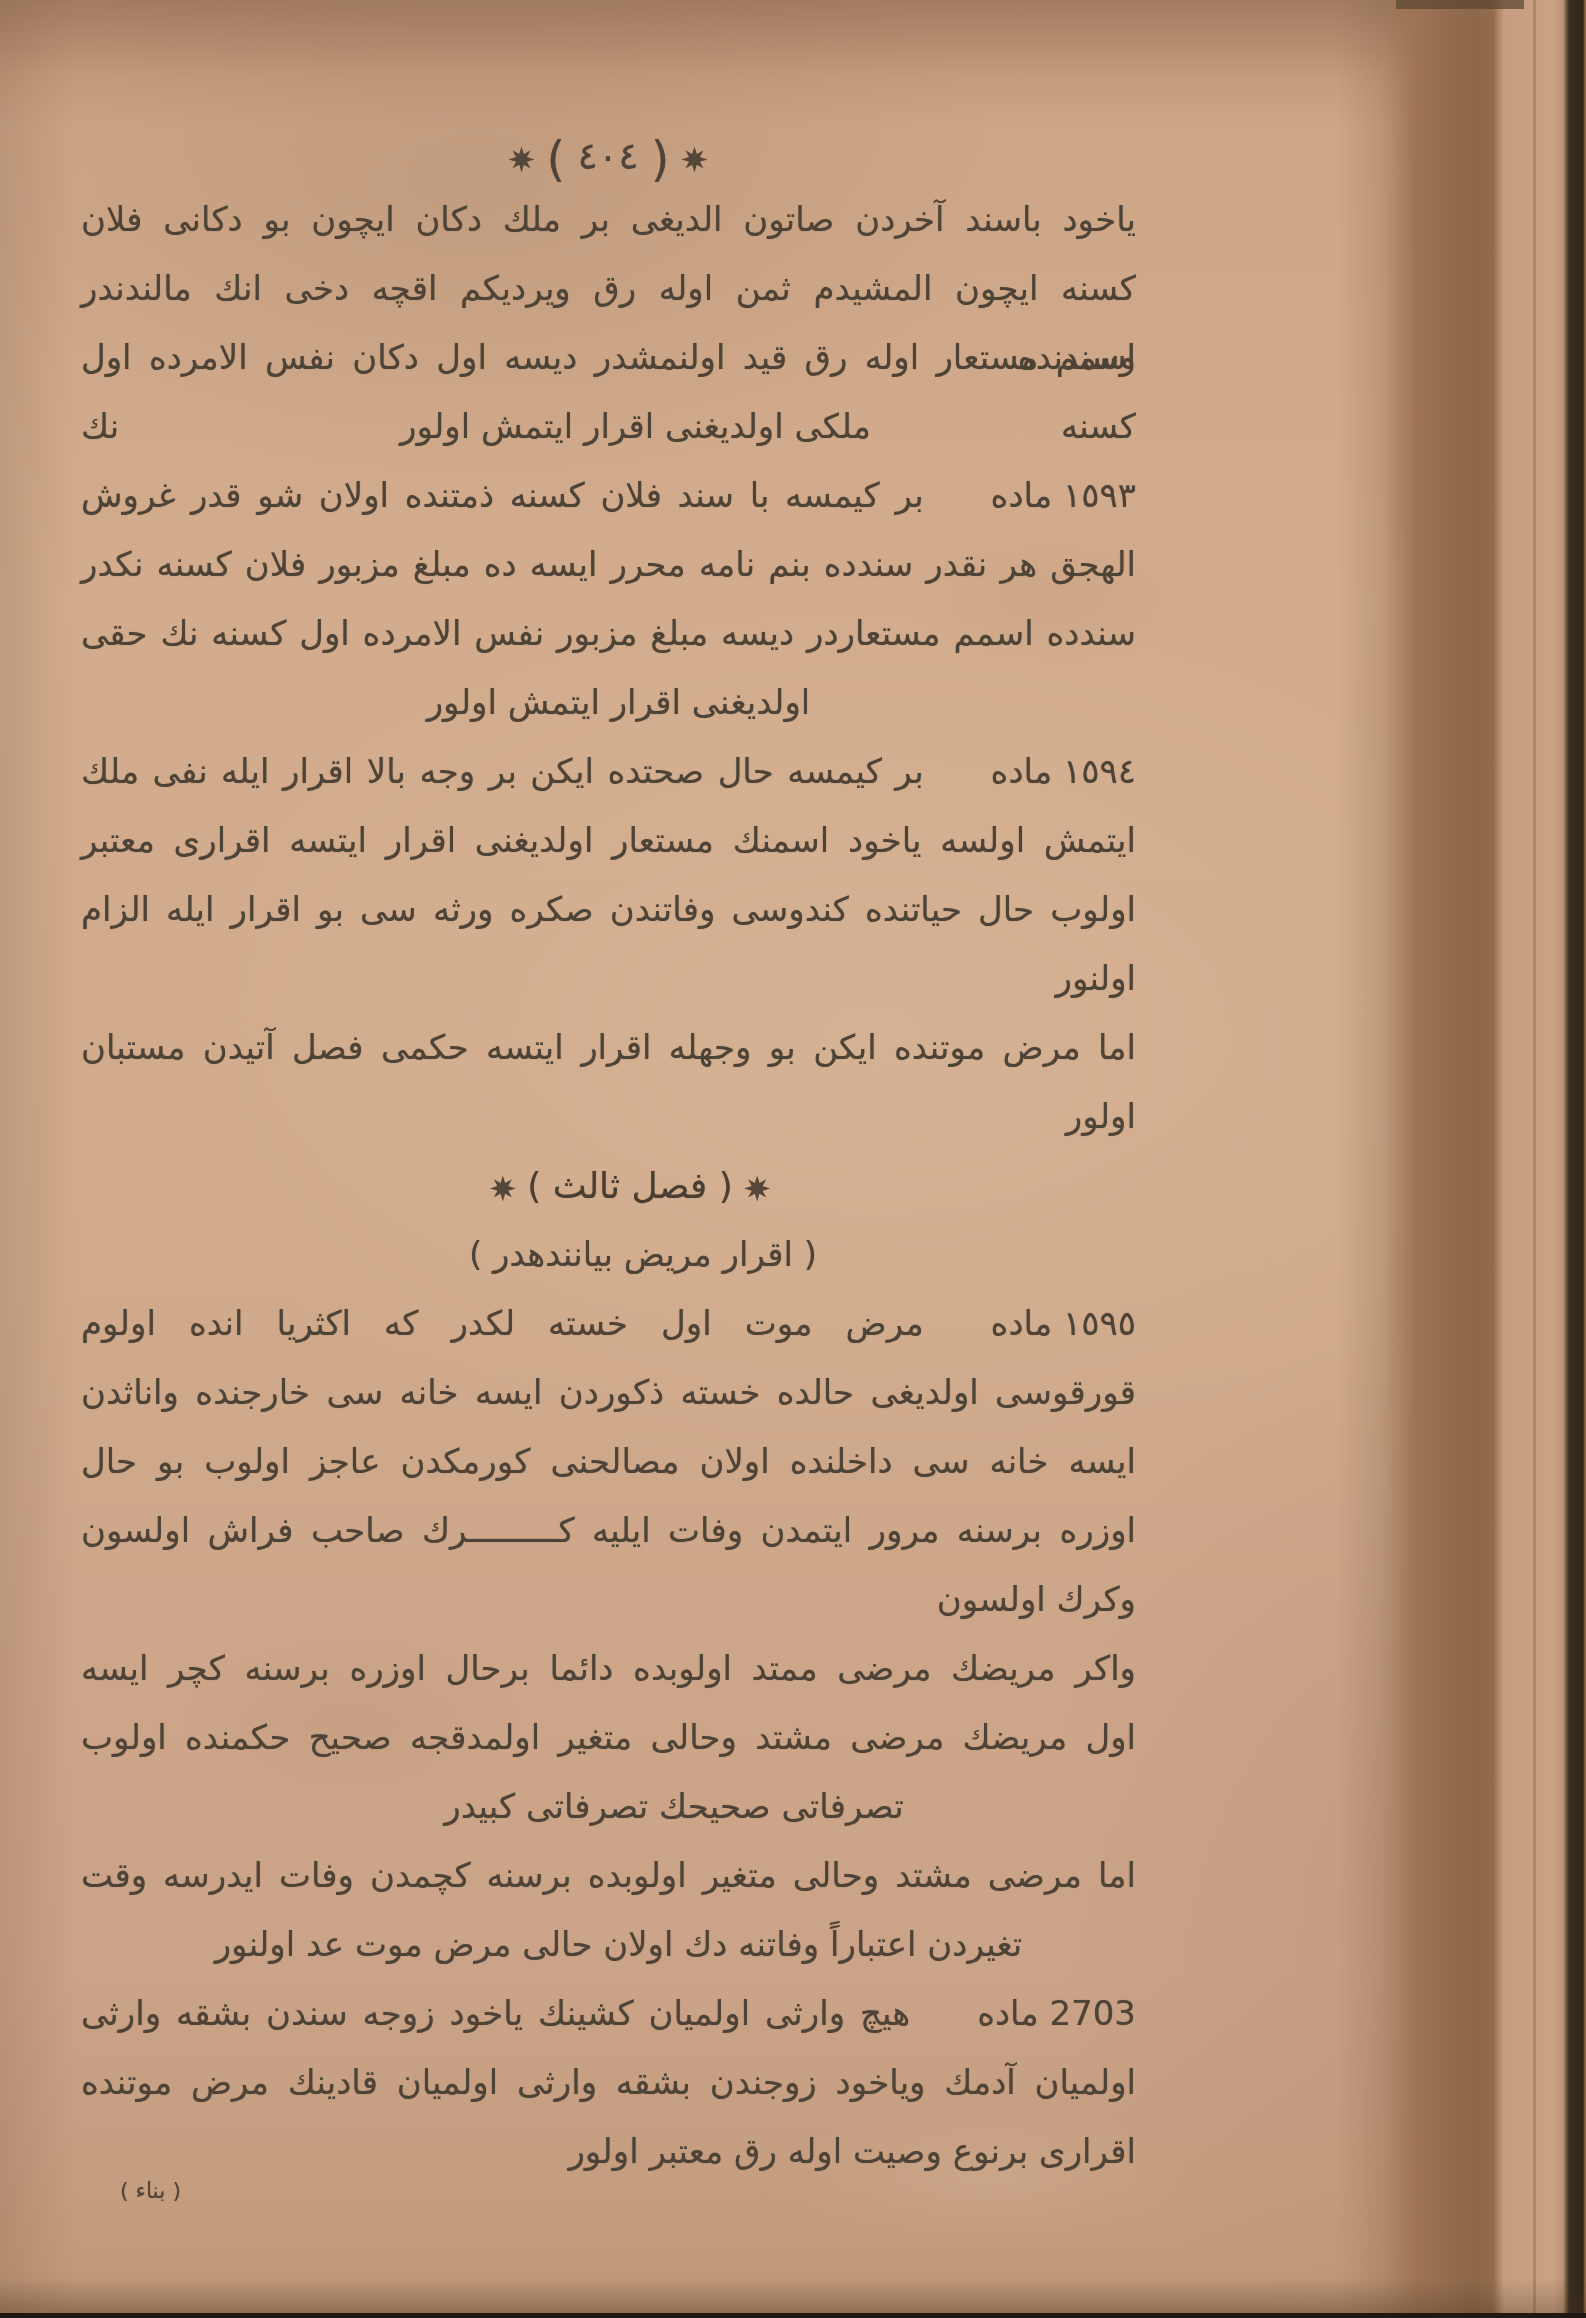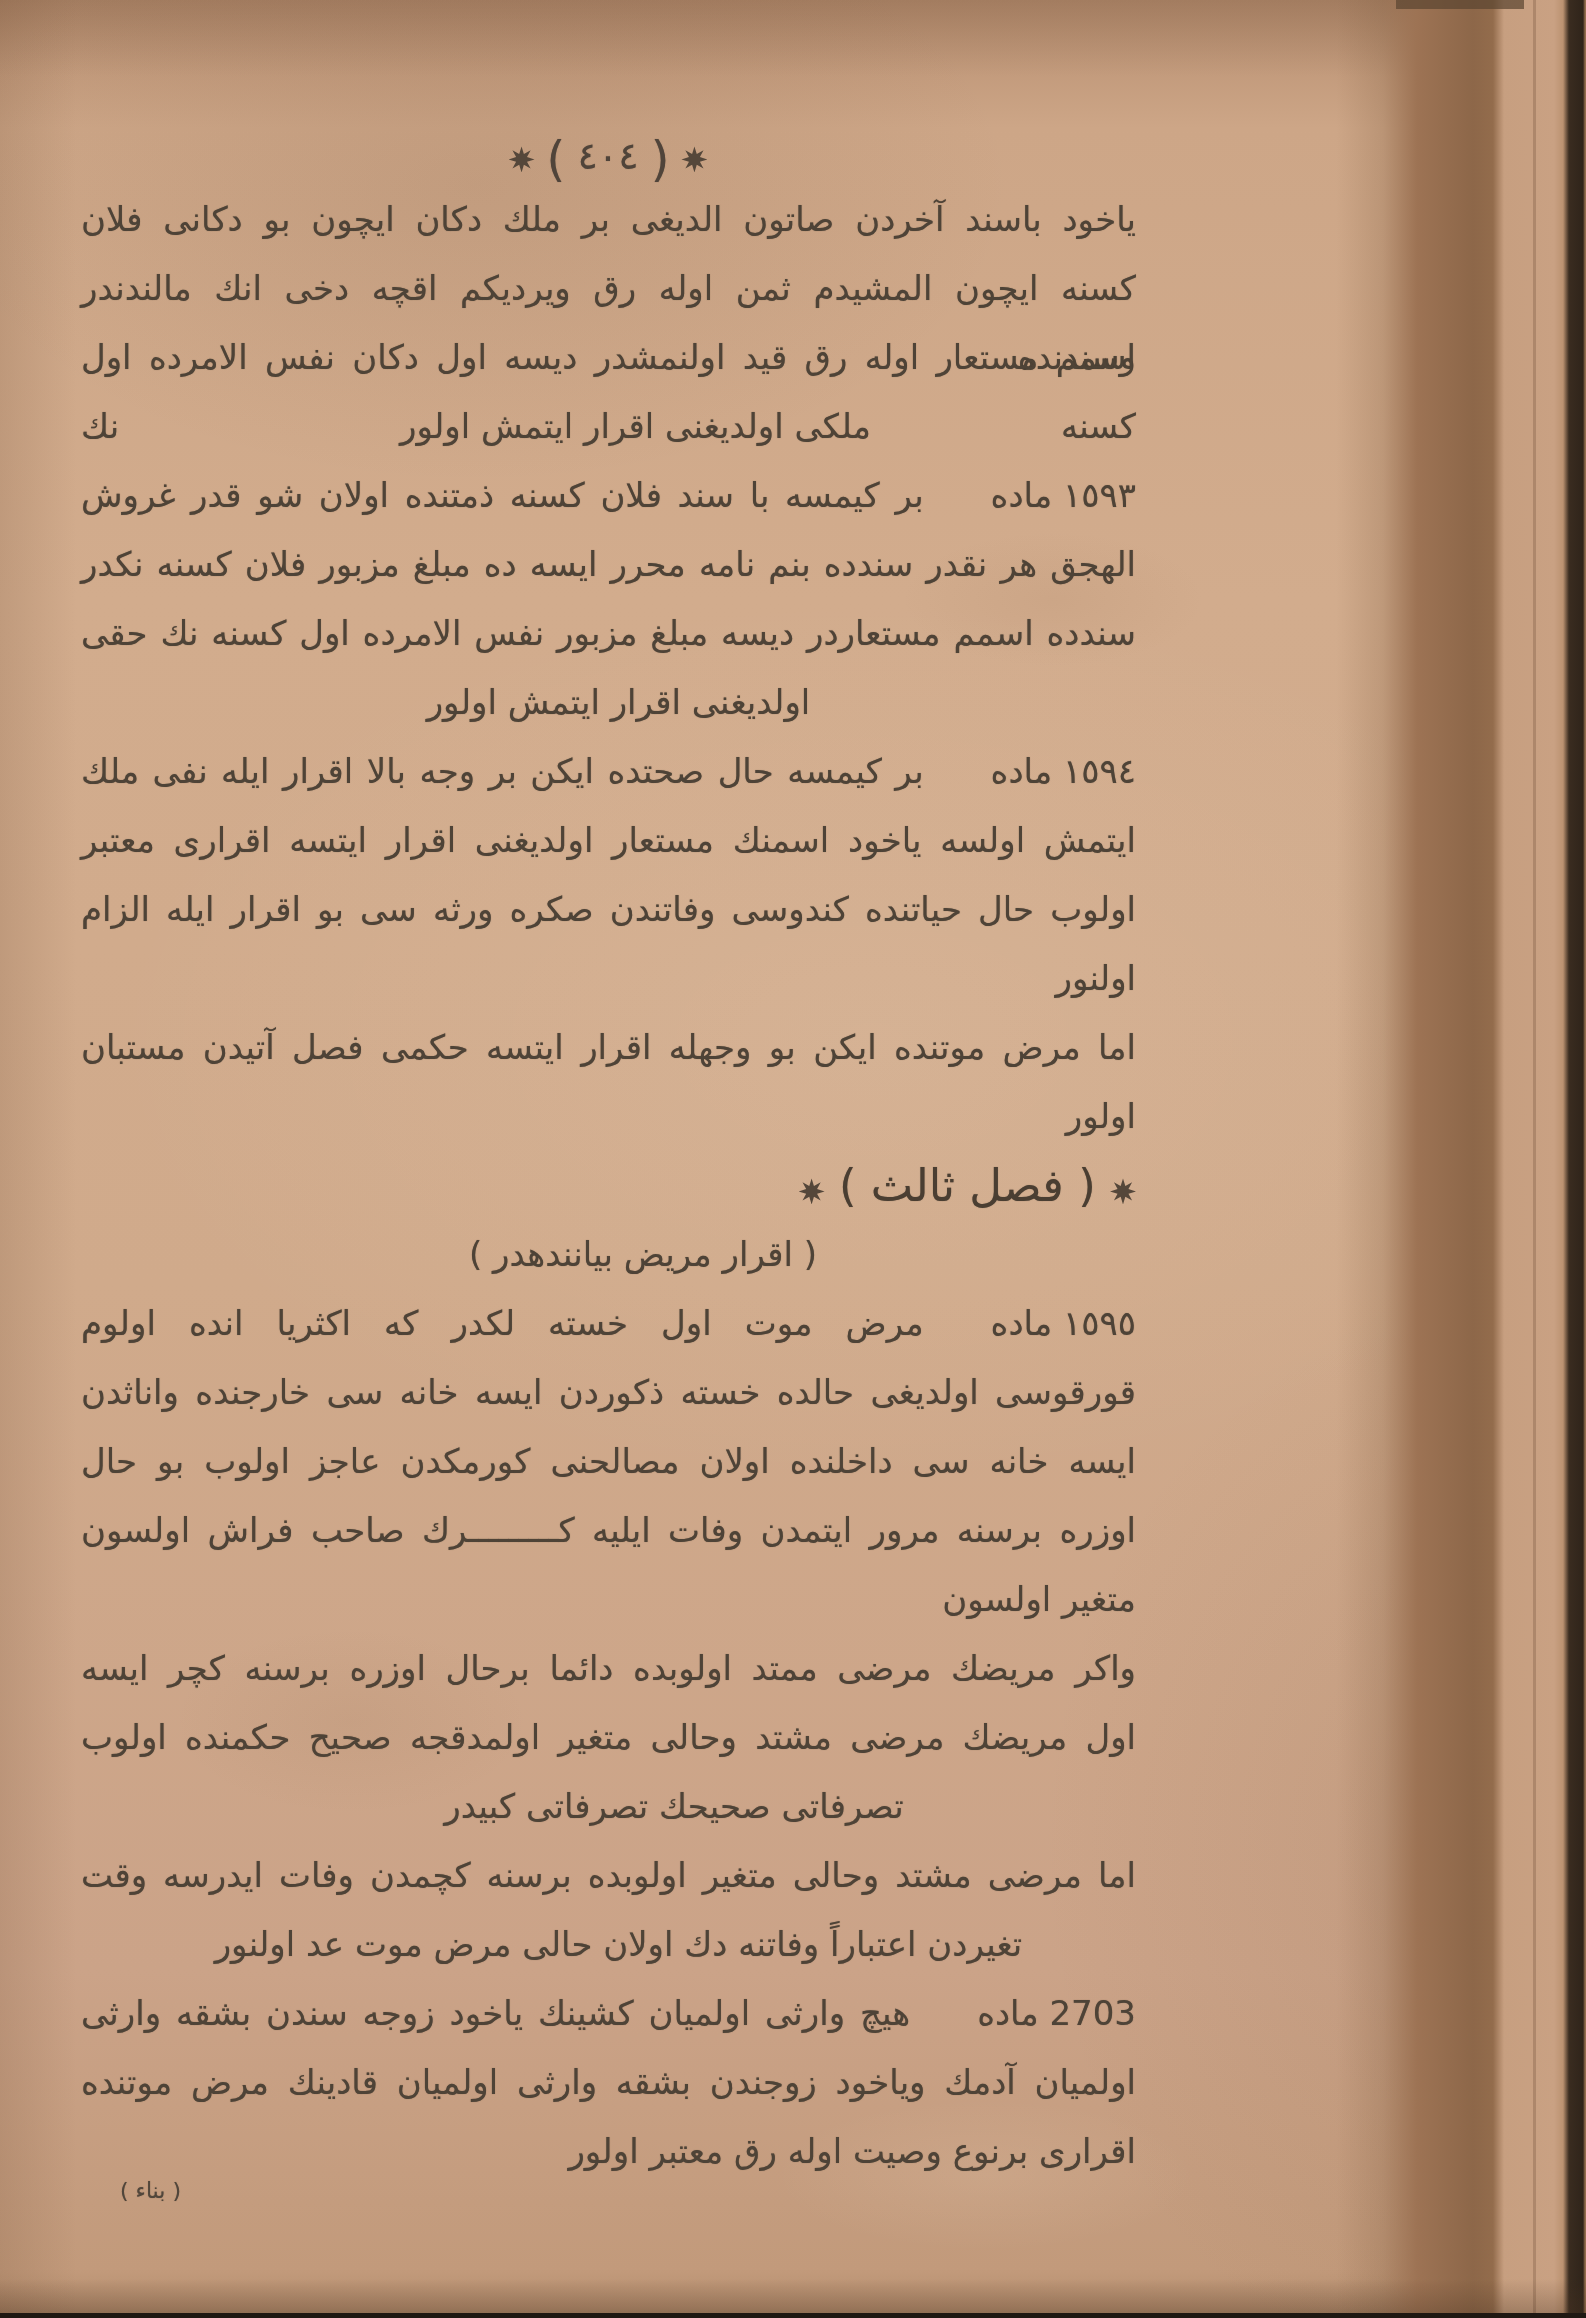--- a/index.html
+++ b/index.html
@@ -50,21 +50,21 @@
     text-shadow:0 0 0.9px rgba(66,54,42,0.55);
   }
   .line{height:69px;line-height:69px;white-space:nowrap;}
   .line.j{white-space:normal;text-align:justify;text-align-last:justify;}
   .line.a{display:flex;align-items:baseline;}
   .line.a .art{flex:0 0 auto;}
   .line.a .artgap{flex:0 0 67px;}
   .line.a .rest{flex:1 1 auto;display:block;text-align:justify;text-align-last:justify;white-space:normal;}
   .line.l{text-align:center;margin-left:20px;}
   .line.c{padding-left:86px;}
-  .line.h{padding-left:43px;font-size:45px;color:#4a3e32;}
+  .line.h{text-align:center;padding-left:43px;font-size:36px;color:#4a3e32;}
   .line.p{text-align:center;padding-left:69px;}
 
   .rosette{display:inline-block;width:26px;height:26px;vertical-align:-3.4px;background:#55473a;
     clip-path:polygon(50% 0%,59% 29%,85% 15%,71% 41%,100% 50%,71% 59%,85% 85%,59% 71%,50% 100%,41% 71%,15% 85%,29% 59%,0% 50%,29% 41%,15% 15%,41% 29%);}
   .hsp{display:inline-block;width:12px;}
 
   
   .pageno-line{
     position:absolute;top:118px;left:0;width:1216px;
     direction:rtl;text-align:center;
@@ -131,21 +131,21 @@
       <div class="line h"><span class="rosette"></span><span> ( فصل ثالث ) </span><span class="rosette"></span></div>
       <div class="line p">( اقرار مريض بيانندهدر )</div>
       <div class="line a">
         <span class="art">١٥٩٥ ماده</span>
         <span class="artgap"></span>
         <span class="rest">مرض موت اول خسته لكدر كه اكثريا انده اولوم</span>
       </div>
       <div class="line j">قورقوسى اولديغى حالده خسته ذكوردن ايسه خانه سى خارجنده واناثدن</div>
       <div class="line j">ايسه خانه سى داخلنده اولان مصالحنى كورمكدن عاجز اولوب بو حال</div>
       <div class="line j">اوزره برسنه مرور ايتمدن وفات ايليه كـــــــــرك صاحب فراش اولسون</div>
-      <div class="line c">متغير اولسون</div>
+      <div class="line c">وكرك اولسون</div>
       <div class="line j">واكر مريضك مرضى ممتد اولوبده دائما برحال اوزره برسنه كچر ايسه</div>
       <div class="line j">اول مريضك مرضى مشتد وحالى متغير اولمدقجه صحيح حكمنده اولوب</div>
       <div class="line l" style="padding-left: 111px;">تصرفاتى صحيحك تصرفاتى كبيدر</div>
       <div class="line j">اما مرضى مشتد وحالى متغير اولوبده برسنه كچمدن وفات ايدرسه وقت</div>
       <div class="line l" style="padding-left: 0px;">تغيردن اعتباراً وفاتنه دك اولان حالى مرض موت عد اولنور</div>
       <div class="line a">
         <span class="art">2703 ماده</span>
         <span class="artgap"></span>
         <span class="rest">هيچ وارثى اولميان كشينك ياخود زوجه سندن بشقه وارثى</span>
       </div>

